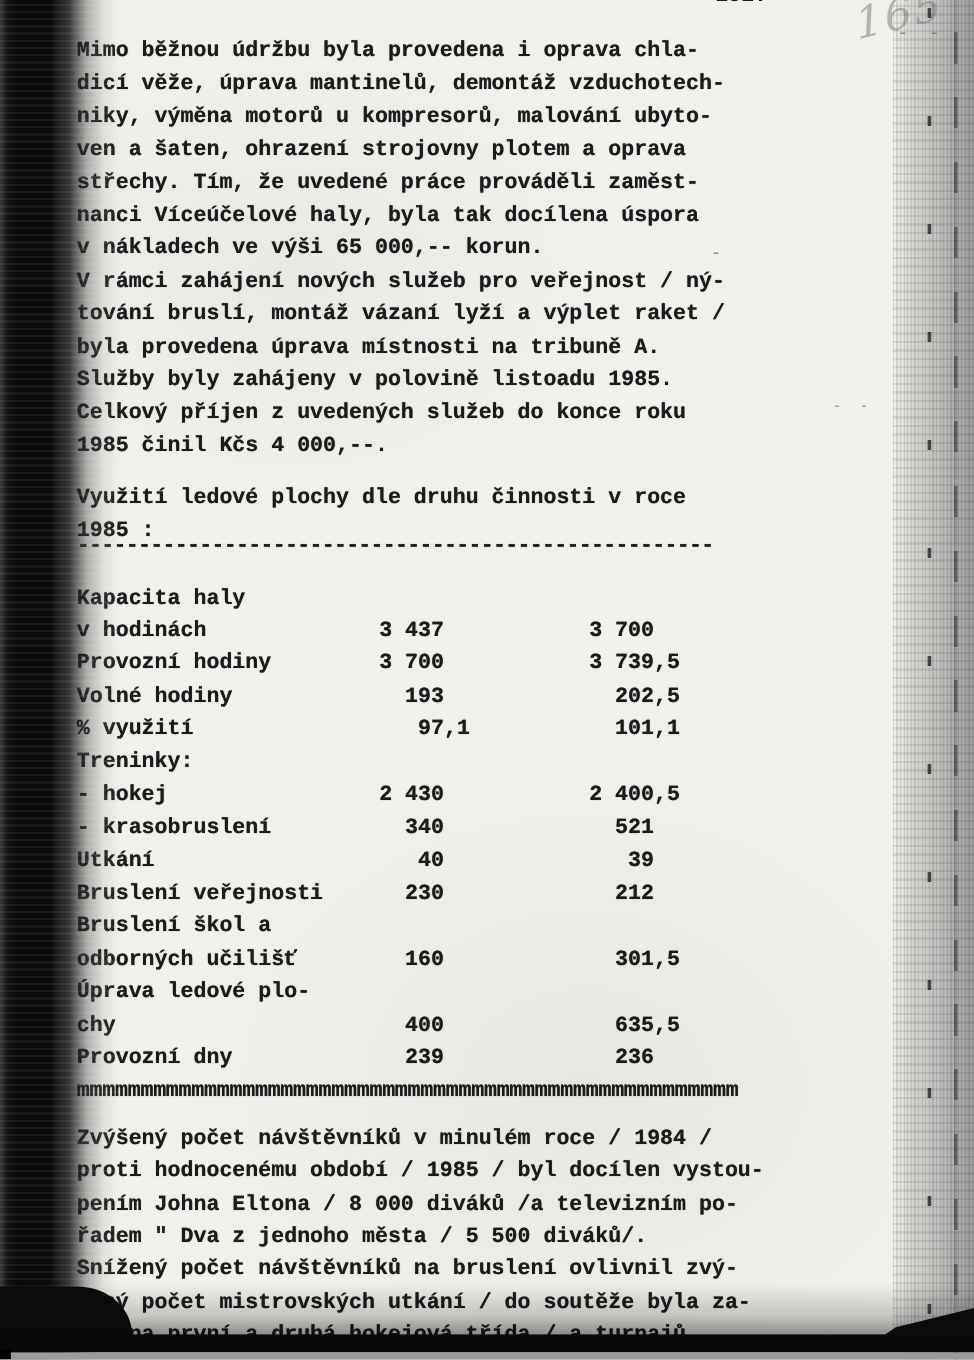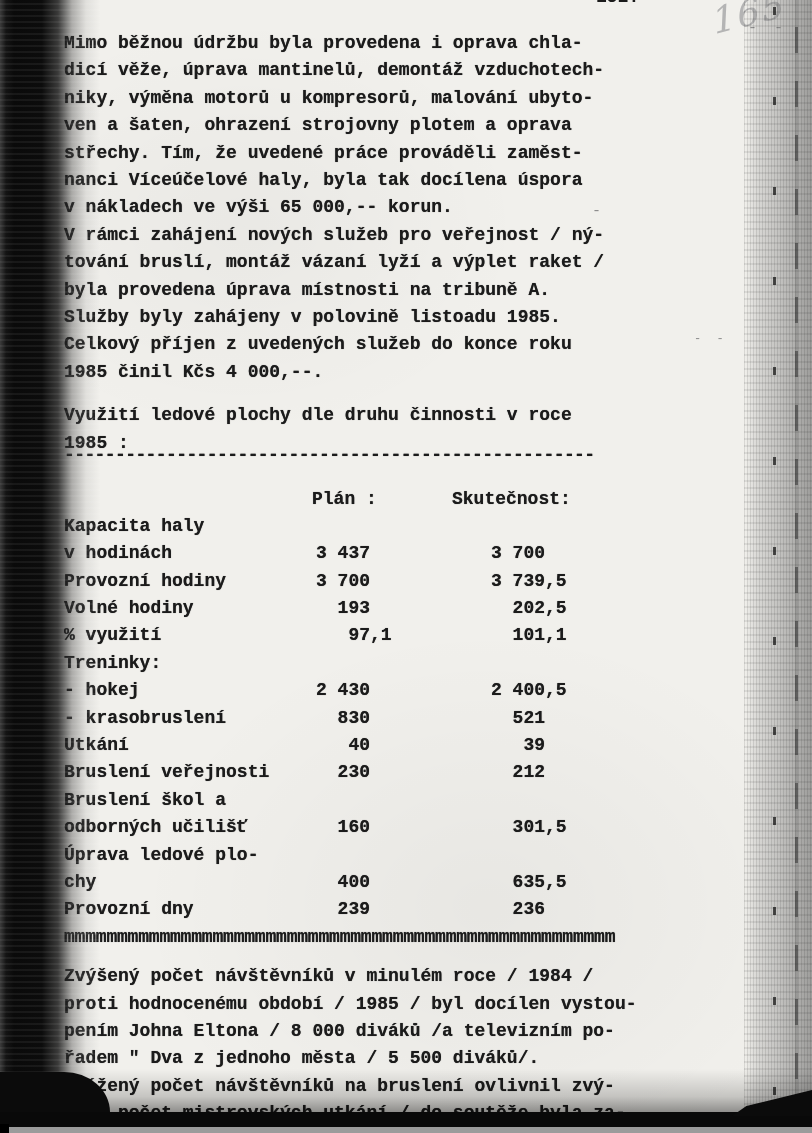--- a/index.html
+++ b/index.html
@@ -104,33 +104,29 @@
         <div class="line">1985 činil Kčs 4 000,--.</div>
       </div>
 
     <div class="sec-head">
       <div class="line">Využití ledové plochy dle druhu činnosti v roce</div>
       <div class="line">1985 :</div>
       <div class="underline-dashes">----------------------------------------------------</div>
     </div>
 
     <div class="tbl">
-      <div class="thead">
-        <span class="th-plan">Plán :</span>
-        <span class="th-skut">Skutečnost:</span>
-      </div>
       <div id="table-rows">
           <div class="trow"><span class="c-label">Kapacita haly</span><span class="c-plan-int"></span><span class="c-plan-dec"></span><span class="c-skut-int"></span><span class="c-skut-dec"></span></div>
           <div class="trow"><span class="c-label">v hodinách</span><span class="c-plan-int">3 437</span><span class="c-plan-dec"></span><span class="c-skut-int">3 700</span><span class="c-skut-dec"></span></div>
           <div class="trow"><span class="c-label">Provozní hodiny</span><span class="c-plan-int">3 700</span><span class="c-plan-dec"></span><span class="c-skut-int">3 739</span><span class="c-skut-dec">,5</span></div>
           <div class="trow"><span class="c-label">Volné hodiny</span><span class="c-plan-int">193</span><span class="c-plan-dec"></span><span class="c-skut-int">202</span><span class="c-skut-dec">,5</span></div>
           <div class="trow"><span class="c-label">% využití</span><span class="c-plan-int">97</span><span class="c-plan-dec">,1</span><span class="c-skut-int">101</span><span class="c-skut-dec">,1</span></div>
           <div class="trow"><span class="c-label">Treninky:</span><span class="c-plan-int"></span><span class="c-plan-dec"></span><span class="c-skut-int"></span><span class="c-skut-dec"></span></div>
           <div class="trow"><span class="c-label">- hokej</span><span class="c-plan-int">2 430</span><span class="c-plan-dec"></span><span class="c-skut-int">2 400</span><span class="c-skut-dec">,5</span></div>
-          <div class="trow"><span class="c-label">- krasobruslení</span><span class="c-plan-int">830</span><span class="c-plan-dec"></span><span class="c-skut-int">521</span><span class="c-skut-dec"></span></div>
+          <div class="trow"><span class="c-label">- krasobruslení</span><span class="c-plan-int">340</span><span class="c-plan-dec"></span><span class="c-skut-int">521</span><span class="c-skut-dec"></span></div>
           <div class="trow"><span class="c-label">Utkání</span><span class="c-plan-int">40</span><span class="c-plan-dec"></span><span class="c-skut-int">39</span><span class="c-skut-dec"></span></div>
           <div class="trow"><span class="c-label">Bruslení veřejnosti</span><span class="c-plan-int">230</span><span class="c-plan-dec"></span><span class="c-skut-int">212</span><span class="c-skut-dec"></span></div>
           <div class="trow"><span class="c-label">Bruslení škol a</span><span class="c-plan-int"></span><span class="c-plan-dec"></span><span class="c-skut-int"></span><span class="c-skut-dec"></span></div>
           <div class="trow"><span class="c-label">odborných učilišť</span><span class="c-plan-int">160</span><span class="c-plan-dec"></span><span class="c-skut-int">301</span><span class="c-skut-dec">,5</span></div>
           <div class="trow"><span class="c-label">Úprava ledové plo-</span><span class="c-plan-int"></span><span class="c-plan-dec"></span><span class="c-skut-int"></span><span class="c-skut-dec"></span></div>
           <div class="trow"><span class="c-label">chy</span><span class="c-plan-int">400</span><span class="c-plan-dec"></span><span class="c-skut-int">635</span><span class="c-skut-dec">,5</span></div>
           <div class="trow"><span class="c-label">Provozní dny</span><span class="c-plan-int">239</span><span class="c-plan-dec"></span><span class="c-skut-int">236</span><span class="c-skut-dec"></span></div>
         </div>
     </div>
 

